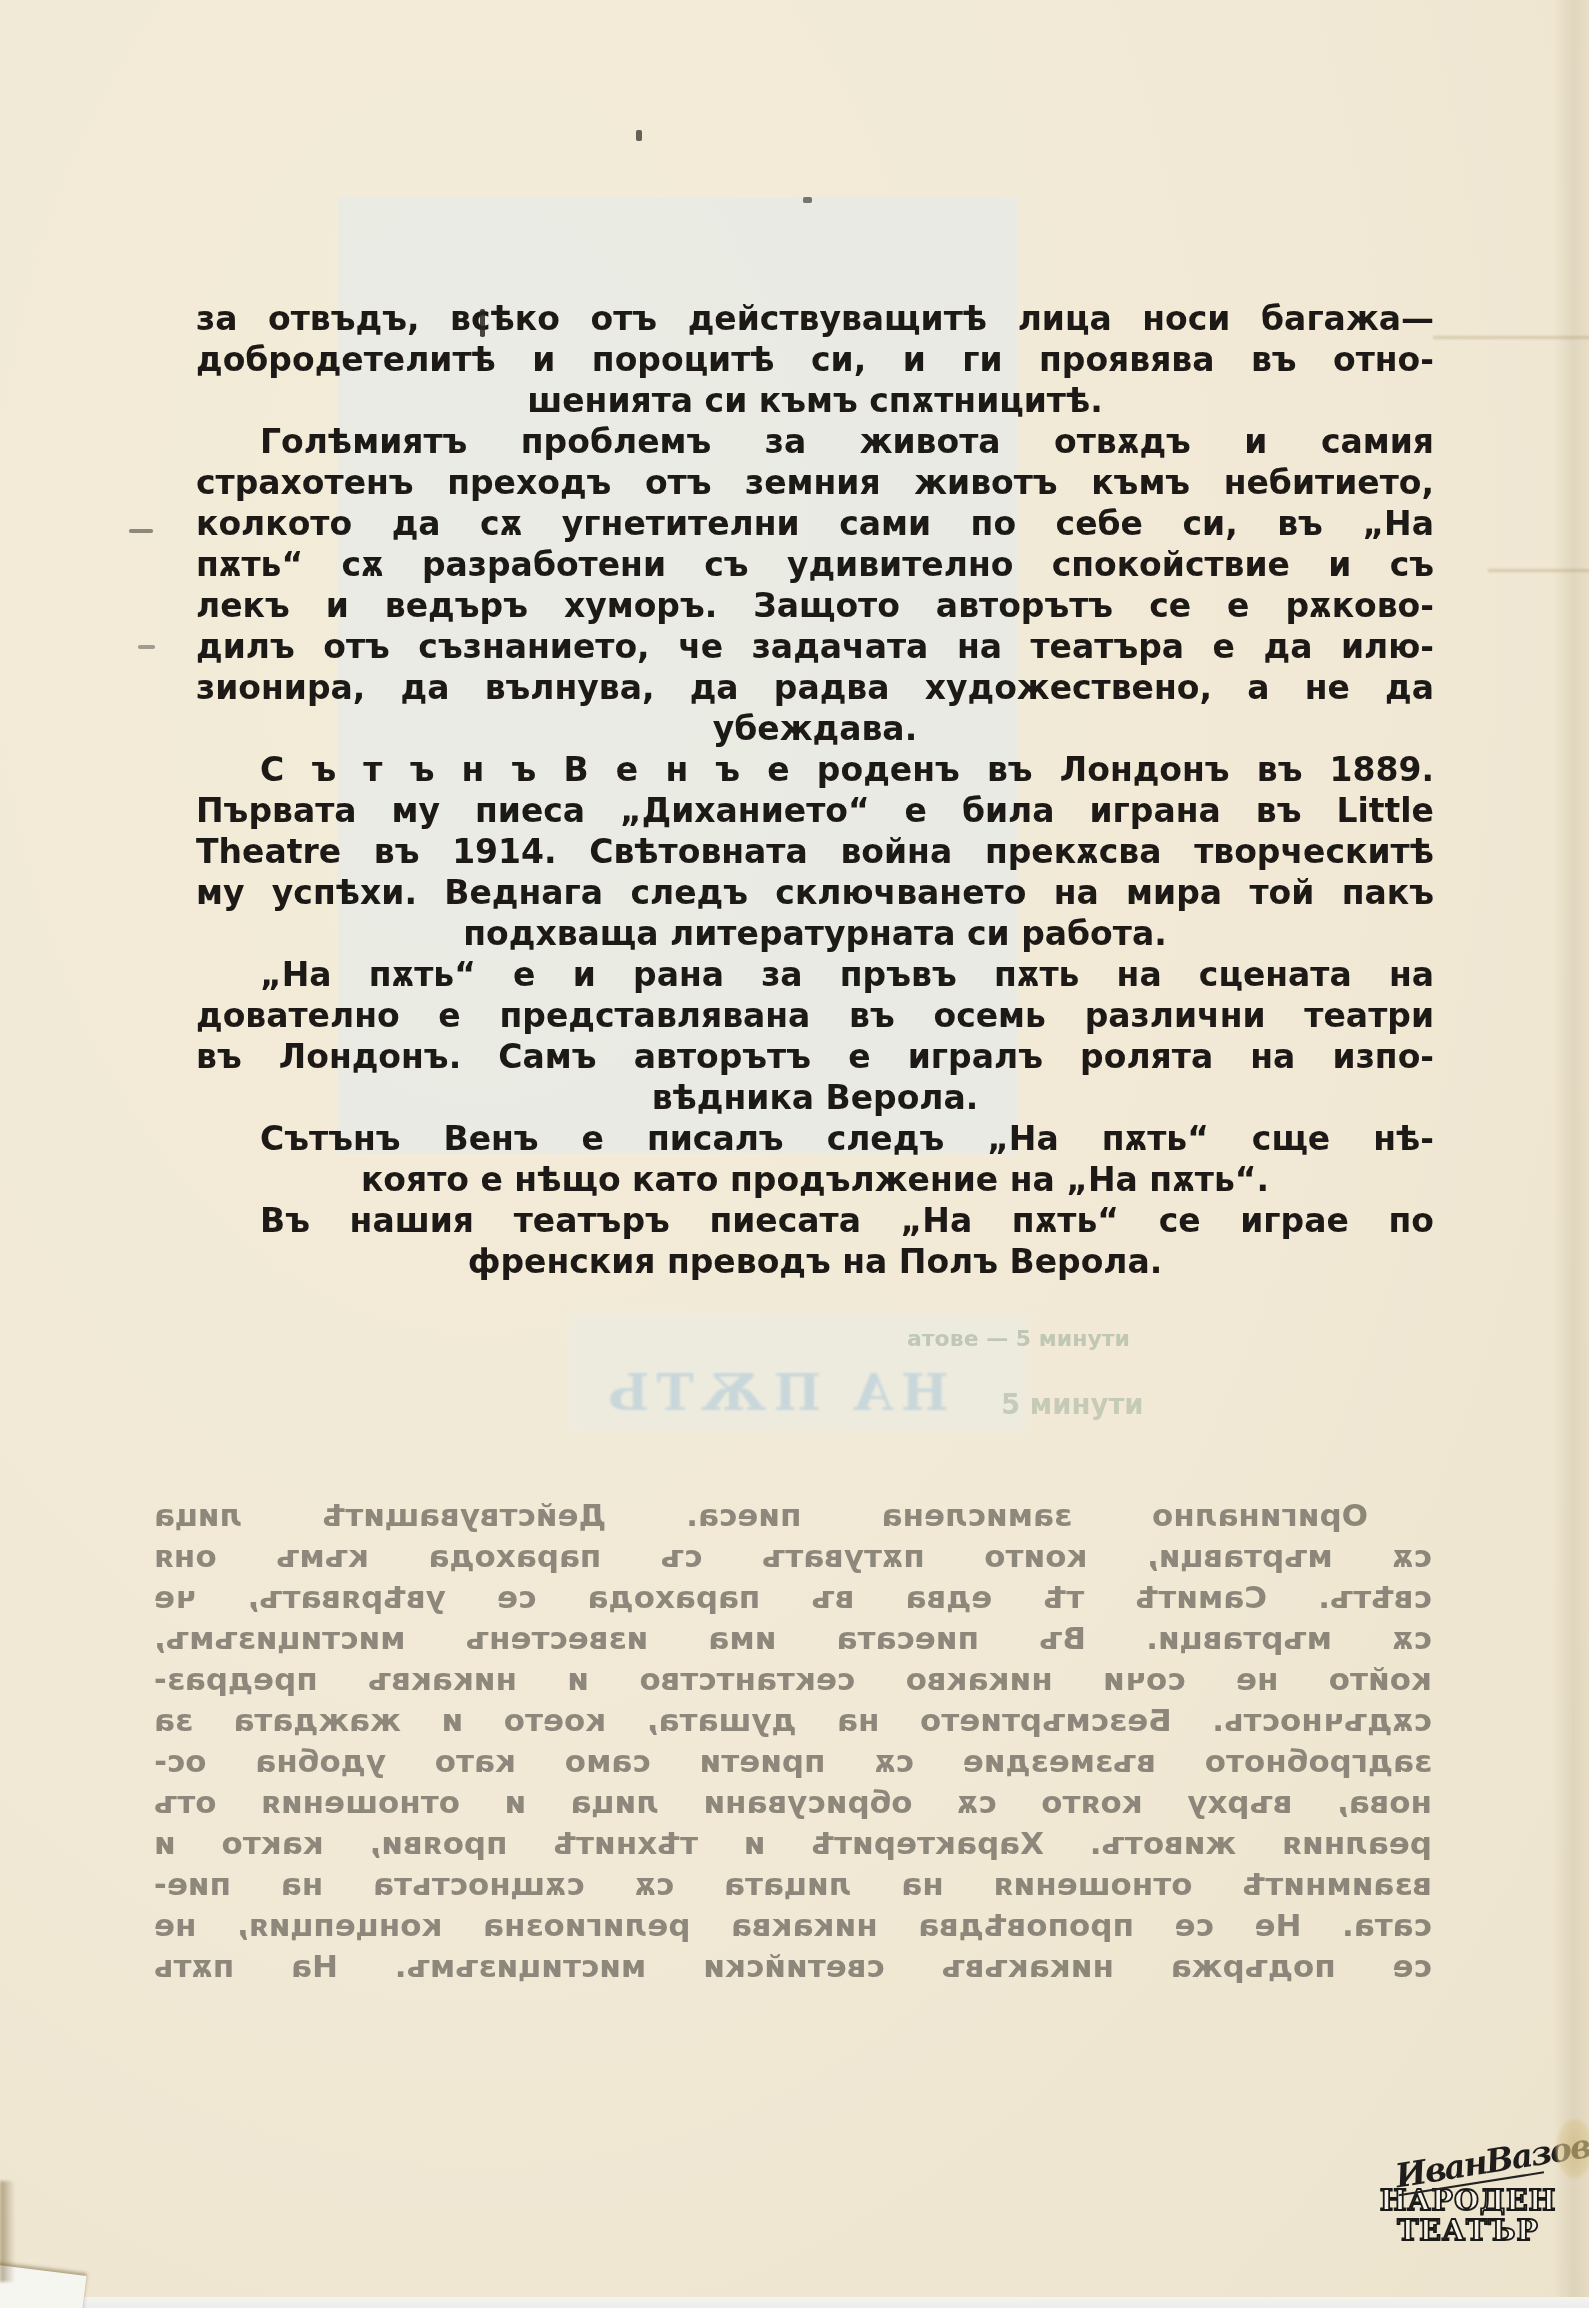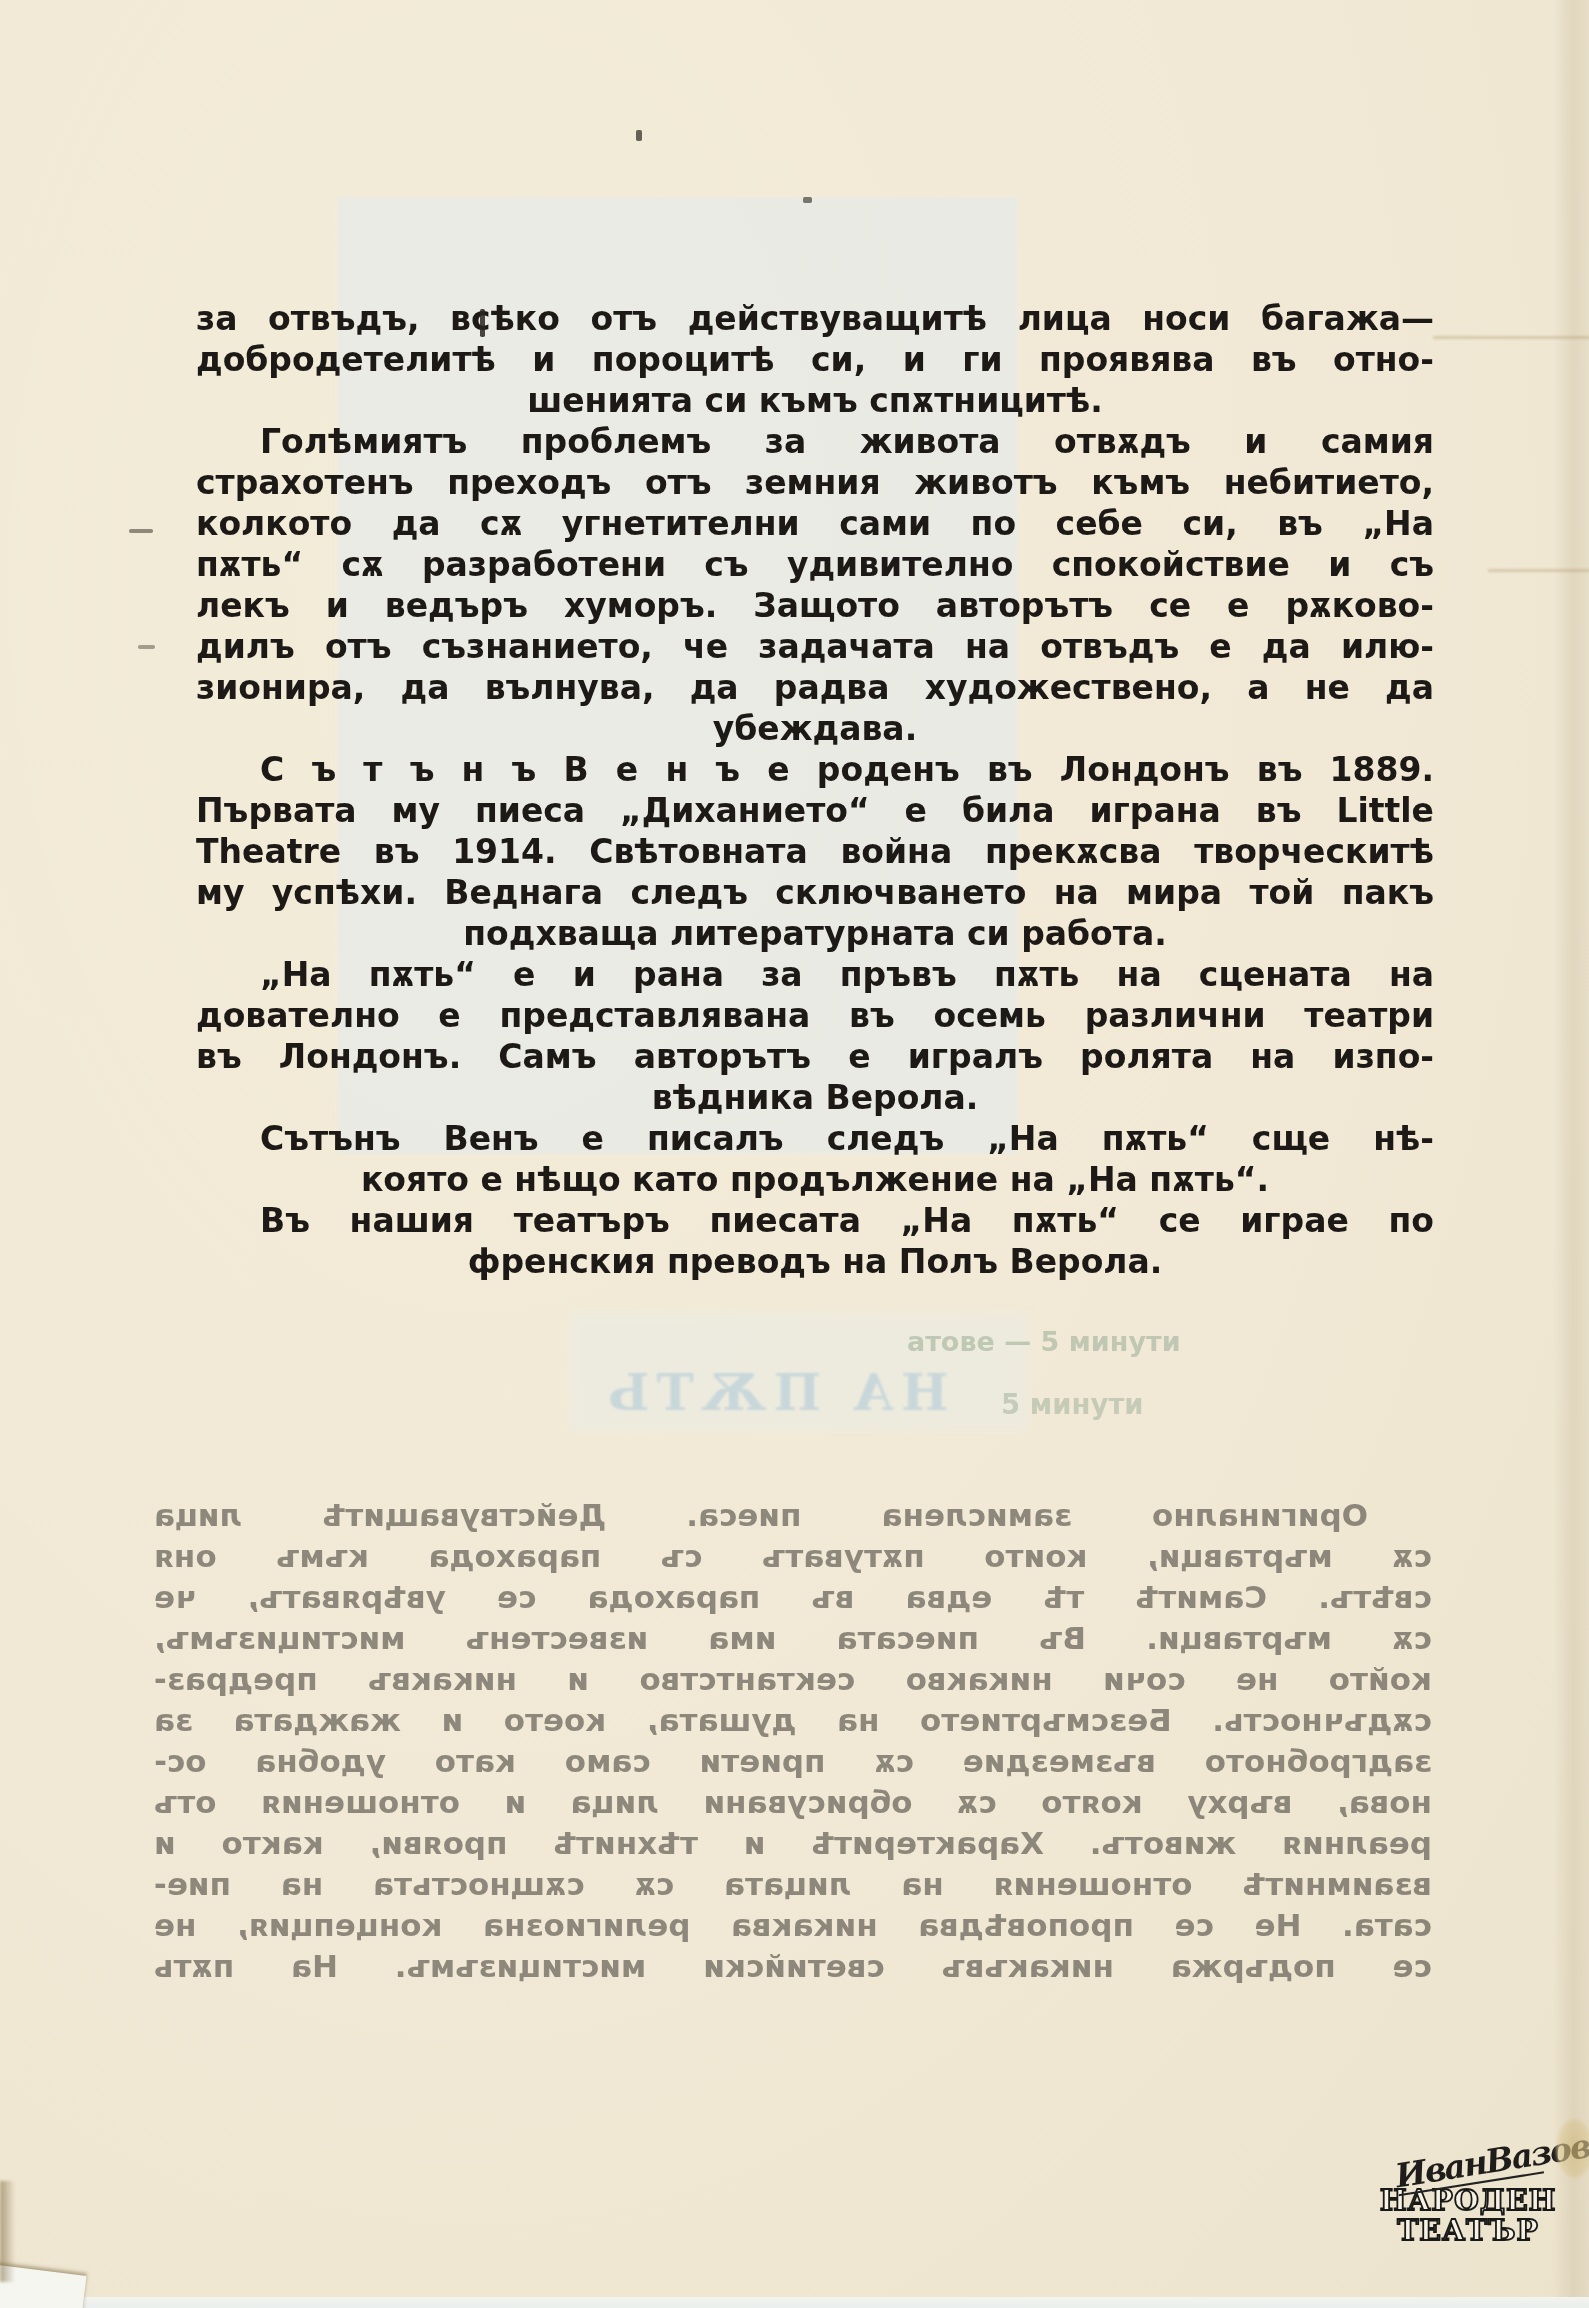--- a/index.html
+++ b/index.html
@@ -32,21 +32,21 @@
   #ghostpara .line{height:41px;}
 
   
   #ghosttitle{position:absolute;left:577px;top:1363px;width:395px;text-align:center;
               transform:scaleX(-1);
               font-family:"DejaVu Serif",serif;font-weight:bold;font-size:50px;
               letter-spacing:7.3px;color:#c2d4da;opacity:.85;filter:blur(1.1px);}
 
   .ghostfrag{position:absolute;font-family:"DejaVu Sans",sans-serif;font-weight:bold;
              color:#b4bfab;filter:blur(0.6px);}
-  #frag1{left:907px;top:1326px;font-size:27px;opacity:.8;}
+  #frag1{left:907px;top:1326px;font-size:22px;opacity:.8;}
   #frag2{left:1001px;top:1388px;font-size:27.5px;opacity:.7;}
 
   
   #stamp{position:absolute;left:1376px;top:2147px;width:184px;text-align:center;
          color:#1e1d1b;}
   #sig{font-family:"DejaVu Serif",serif;font-style:italic;font-weight:bold;
        font-size:33px;transform:rotate(-9deg);display:block;white-space:nowrap;
        letter-spacing:-1.8px;border-bottom:2.8px solid #222;line-height:1.1;
        width:147px;margin:0 auto;}
   .stampline{font-family:"DejaVu Serif",serif;font-weight:bold;font-size:28.5px;
@@ -77,21 +77,21 @@
 
   <div id="article">
       <div class="line j">за отвъдъ, всѣко отъ действуващитѣ лица носи багажа—</div>
       <div class="line j">добродетелитѣ и пороцитѣ си, и ги проявява въ отно-</div>
       <div class="line last">шенията си къмъ спѫтницитѣ.</div>
       <div class="line j ind">Голѣмиятъ проблемъ за живота отвѫдъ и самия</div>
       <div class="line j">страхотенъ преходъ отъ земния животъ къмъ небитието,</div>
       <div class="line j">колкото да сѫ угнетителни сами по себе си, въ „На</div>
       <div class="line j">пѫть“ сѫ разработени съ удивително спокойствие и съ</div>
       <div class="line j">лекъ и ведъръ хуморъ. Защото авторътъ се е рѫково-</div>
-      <div class="line j">дилъ отъ съзнанието, че задачата на отвъдъ е да илю-</div>
+      <div class="line j">дилъ отъ съзнанието, че задачата на театъра е да илю-</div>
       <div class="line j">зионира, да вълнува, да радва художествено, а не да</div>
       <div class="line last">убеждава.</div>
       <div class="line j ind">С ъ т ъ н ъ   В е н ъ е роденъ въ Лондонъ въ 1889.</div>
       <div class="line j">Първата му пиеса „Диханието“ е била играна въ Little</div>
       <div class="line j">Theatre въ 1914. Свѣтовната война прекѫсва творческитѣ</div>
       <div class="line j">му успѣхи. Веднага следъ сключването на мира той пакъ</div>
       <div class="line last">подхваща литературната си работа.</div>
       <div class="line j ind">„На пѫть“ е и рана за пръвъ пѫть на сцената на</div>
       <div class="line j">дователно е представлявана въ осемь различни театри</div>
       <div class="line j">въ Лондонъ. Самъ авторътъ е игралъ ролята на изпо-</div>

